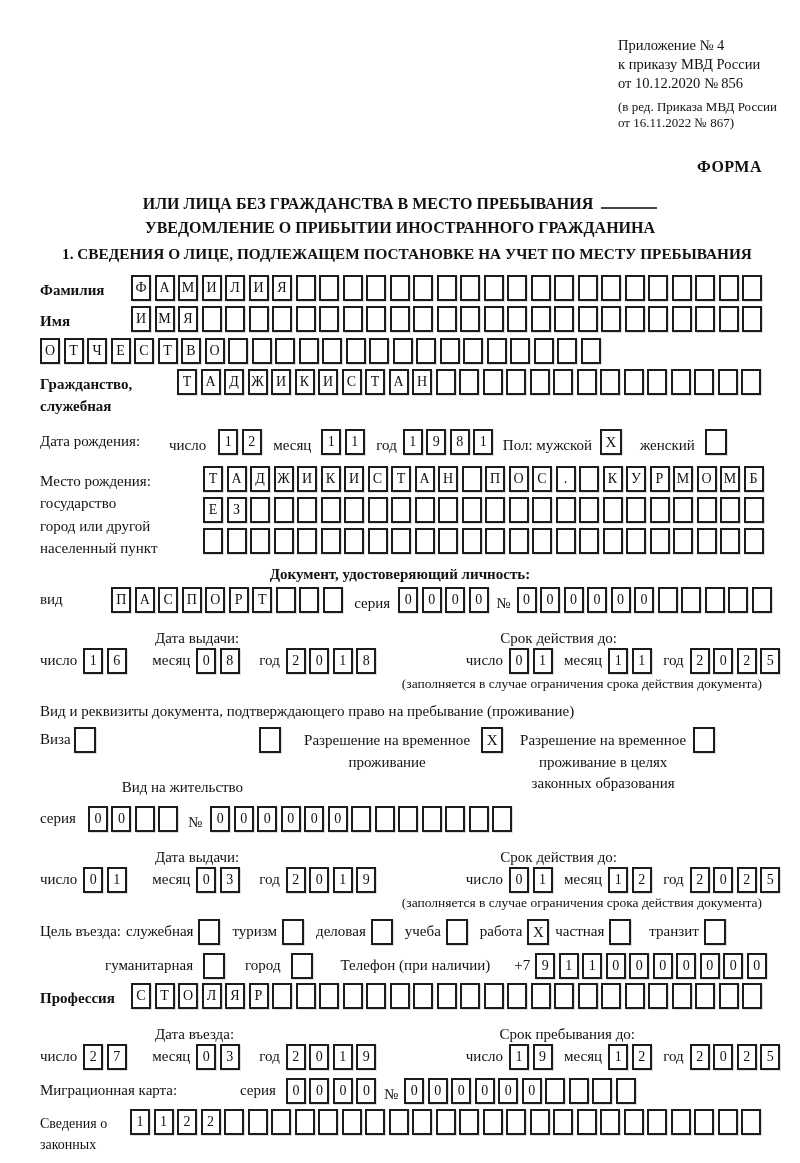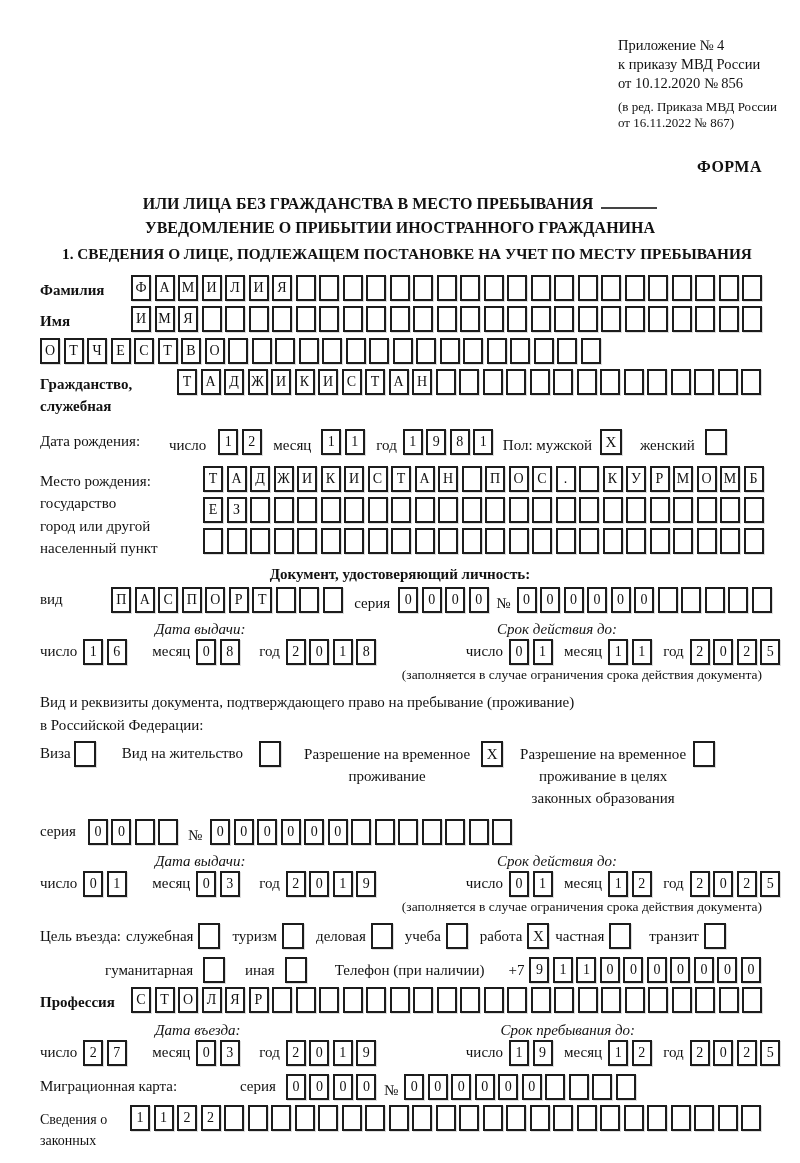--- a/index.html
+++ b/index.html
@@ -16,21 +16,21 @@
   .lbl{flex:none;padding-top:4px;line-height:1.5;white-space:nowrap;}
   .w91{width:91px;font-weight:bold;}.w137{width:137px;font-weight:bold;}.w163{width:163px;}.w90s{width:90px;font-size:14px;}
   .cells{display:flex;flex-wrap:nowrap;}
   .cell{flex:none;box-sizing:border-box;width:20px;height:26px;border:2px solid #1c1c1c;
         margin-right:3.5px;text-align:center;font-size:14px;line-height:22px;box-shadow:1px 1px 0 #ddd;}
   .box{display:inline-block;box-sizing:border-box;width:22px;height:26px;border:2px solid #1c1c1c;
        text-align:center;font-size:15px;line-height:22px;vertical-align:middle;box-shadow:1px 1px 0 #ddd;}
   .inlbl{padding-top:4px;white-space:nowrap;}
   .heading-c{font-weight:bold;text-align:center;margin:6px 0 4px 0;font-size:15px;}
   .mrow{margin-bottom:5px;}
-  .dhdr{display:flex;margin:8px 25px 1px 40px;font-style:italic;}
+  .dhdr{display:flex;margin:17px 25px 1px 40px;}
   .drow{display:flex;margin:0 25px 2px 40px;align-items:flex-start;}
   .dgrp{display:flex;align-items:flex-start;}
   .dgrp .cells{margin-right:8px;}
   .dgrp .inlbl{margin-right:6px;}
   .note{text-align:right;margin:0 38px 5px 0;font-size:13.5px;}
   .plain{margin:8px 25px 2px 40px;line-height:1.55;}
   .resopts{display:flex;align-items:flex-start;margin:4px 20px 10px 40px;}
   .ro{display:flex;align-items:flex-start;}
   .ro .ctr{text-align:center;line-height:1.45;padding-top:3px;}
   .purp{display:flex;align-items:center;margin:8px 20px 4px 40px;}
@@ -390,30 +390,29 @@
           <span class="cell">0</span>
           <span class="cell">2</span>
           <span class="cell">5</span>
         </span>
     </div>
   </div>
   <div class="note">(заполняется в случае ограничения срока действия документа)</div>
 
   <div class="plain">
     <div>Вид и реквизиты документа, подтверждающего право на пребывание (проживание)</div>
-    <div>в Российской Федерации:</div>
   </div>
 
   <div class="resopts">
     <div class="ro">
       <span class="inlbl" style="margin-right:3px;">Виза</span>
       <span class="box"></span>
     </div>
     <div class="ro" style="margin-left:26px;">
-      <span class="inlbl" style="margin-right:16px;">Вид на жительство</span>
+      <span class="inlbl" style="margin-right:16px;margin-top:48px;">Вид на жительство</span>
       <span class="box"></span>
     </div>
     <div class="ro" style="margin-left:20px;">
       <span class="ctr" style="width:172px;margin-right:8px;">
         <div>Разрешение на временное</div>
         <div>проживание</div>
       </span>
       <span class="box">X</span>
     </div>
     <div class="ro" style="margin-left:16px;">
@@ -511,21 +510,21 @@
     <span class="plbl">работа</span>
     <span class="box" style="margin-right:6px;">X</span>
     <span class="plbl">частная</span>
     <span class="box"></span>
     <span class="plbl" style="margin-left:6px;">транзит</span>
     <span class="box"></span>
   </div>
   <div class="purp" style="margin-left:105px;">
     <span class="plbl" style="margin-right:10px;">гуманитарная</span>
     <span class="box" style="margin-right:20px;"></span>
-    <span class="plbl" style="margin-right:10px;">иная</span>
+    <span class="plbl" style="margin-right:10px;">город</span>
     <span class="box" style="margin-right:28px;"></span>
     <span class="plbl" style="margin-right:24px;">Телефон (при наличии)</span>
     <span class="plbl">+7</span>
     <span class="cells">
         <span class="cell">9</span>
         <span class="cell">1</span>
         <span class="cell">1</span>
         <span class="cell">0</span>
         <span class="cell">0</span>
         <span class="cell">0</span>

